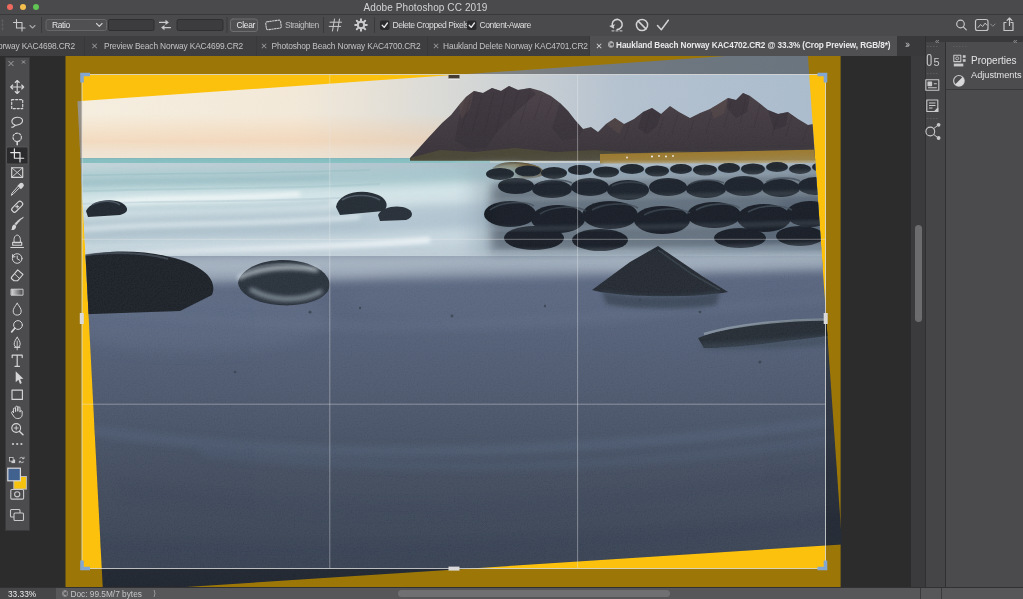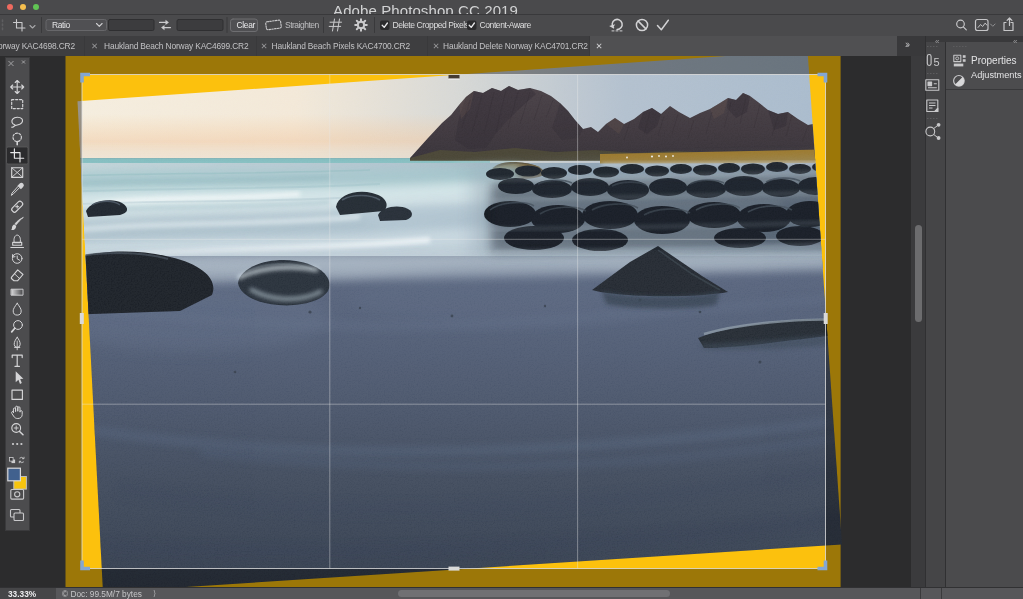--- a/index.html
+++ b/index.html
@@ -1,19 +1,19 @@
 <!DOCTYPE html>
 <html><head><meta charset="utf-8">
 <style>
   html,body{margin:0;padding:0;background:#2d2d2f;}
   body{width:1023px;height:599px;position:relative;overflow:hidden;
        font-family:"Liberation Sans",sans-serif;-webkit-font-smoothing:antialiased;}
   .abs{position:absolute;}
   #titlebar{left:0;top:0;width:1023px;height:14px;background:#4a4a4c;}
-  #titletext{width:851px;text-align:center;top:2px;font-size:15px;color:#d2d3d4;letter-spacing:.1px;}
+  #titletext{width:851px;text-align:center;top:2px;font-size:10px;color:#d2d3d4;letter-spacing:.1px;}
   .light{width:6px;height:6px;border-radius:50%;top:3.5px;}
   #optbar{left:0;top:14px;width:1023px;height:22px;background:#4a4a4c;border-top:1px solid #39393b;box-sizing:border-box;}
   #tabbar{left:0;top:36px;width:1023px;height:20px;background:#39393b;}
   .tab{top:36px;height:20px;background:#3e3e40;overflow:hidden;white-space:nowrap;}
   .tab .x{color:#969698;font-size:8.5px;position:absolute;top:5px;}
   .tab .t{color:#c2c2c4;font-size:8.4px;position:absolute;top:5.2px;letter-spacing:-0.15px;}
   #mainarea{left:0;top:56px;width:1023px;height:531px;background:#2d2d2f;}
   .vsep{width:1px;background:#303032;}
   #statusbar{left:0;top:587px;width:1023px;height:12px;background:#57575a;border-top:1px solid #313133;box-sizing:border-box;}
 </style></head>
@@ -96,32 +96,33 @@
   </g>
  </g>
 </svg>
 
 <div id="tabbar" class="abs"></div>
 <div class="abs tab" style="left:0;width:84px;">
   <div class="t" style="left:-8px;">Norway KAC4698.CR2</div>
   </div>
 <div class="abs tab" style="left:85px;width:170.5px;">
   <div class="x" style="left:6px;">✕</div>
-    <div class="t" style="left:19px;">Haukland Beach Norway KAC4699.CR2</div>
+    <div class="t" style="left:19px;">Preview Beach Norway KAC4699.CR2</div>
   </div>
 <div class="abs tab" style="left:256.5px;width:170px;">
   <div class="x" style="left:4px;">✕</div>
-    <div class="t" style="left:15px;">Haukland Beach Pixels KAC4700.CR2</div>
+    <div class="t" style="left:15px;">Photoshop Beach Norway KAC4700.CR2</div>
   </div>
 <div class="abs tab" style="left:427.5px;width:161.5px;">
   <div class="x" style="left:5px;">✕</div>
     <div class="t" style="left:15.5px;">Haukland Delete Norway KAC4701.CR2</div>
   </div>
 <div class="abs tab" style="left:590px;width:307px;background:#505052;">
   <div class="x" style="left:5.5px;color:#cfcfd1;">✕</div>
+  <div class="t" style="left:18px;color:#eaeaec;font-weight:bold;font-size:8.2px;letter-spacing:-0.1px;">© Haukland Beach Norway KAC4702.CR2 @ 33.3% (Crop Preview, RGB/8*)</div>
   </div>
 <div class="abs" style="left:905px;top:39px;font-size:10px;color:#c0c0c2;letter-spacing:-1.5px;">››</div>
 
 <div id="mainarea" class="abs"></div>
 <svg id="scene" class="abs" style="left:0;top:56px;" width="911" height="531" viewBox="0 56 911 531">
 <defs>
  <clipPath id="photoclip">
         <polygon points="77.5,101.2 807.5,50.3 842,544.4 103,592.4"></polygon>
       </clipPath>
  <linearGradient id="skyH" x1="0" y1="0" x2="1" y2="0">
@@ -551,18 +552,18 @@
       <rect x="962.8" y="59.2" width="2.8" height="2.6" fill="#c8c8ca" stroke="none"></rect>
   <rect x="953.8" y="63.6" width="9.5" height="2.8" fill="#c8c8ca" stroke="none"></rect>
 
   <circle cx="958.9" cy="80.8" r="5.3" stroke-width="1.2"></circle>
   <path d="M962.6,77 a5.3,5.3 0 0 1 -7.5,7.5 z" fill="#d8d8da" stroke="none"></path>
  </g>
 </svg>
 
 <div id="statusbar" class="abs"></div>
 <div class="abs" style="left:0;top:588px;width:56px;height:11px;background:#464648;"></div>
-<div class="abs" style="left:8px;top:589px;font-size:8.3px;color:#ececee;font-weight:bold;">33.33%</div>
+<div class="abs" style="left:8px;top:589px;font-size:8.3px;color:#ececee;">33.33%</div>
 <div class="abs" style="left:62px;top:589px;font-size:8.3px;color:#c6c6c8;">© Doc: 99.5M/7 bytes</div>
 <div class="abs" style="left:153px;top:589px;font-size:8px;color:#b0b0b2;">⟩</div>
 <div class="abs" style="left:398px;top:589.5px;width:272px;height:7px;background:#707073;border-radius:3.5px;"></div>
 <div class="abs" style="left:920px;top:588px;width:1px;height:11px;background:#3a3a3c;"></div>
 <div class="abs" style="left:941px;top:588px;width:1px;height:11px;background:#3a3a3c;"></div>
 
 </body></html>

